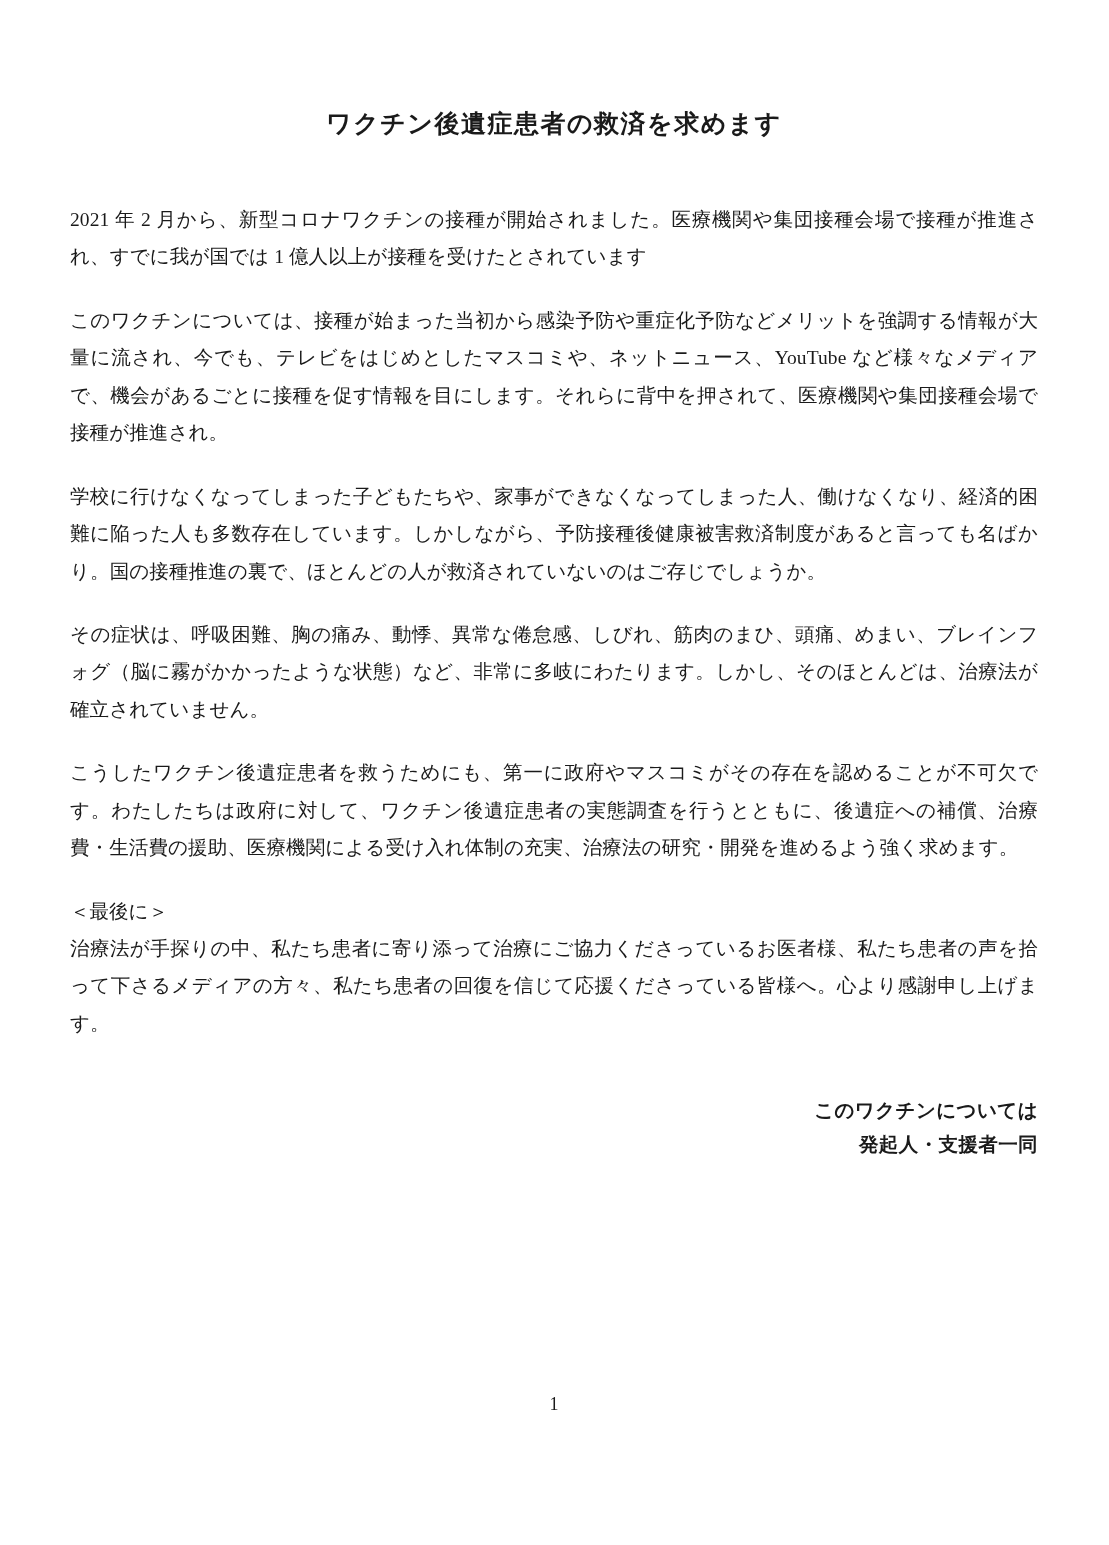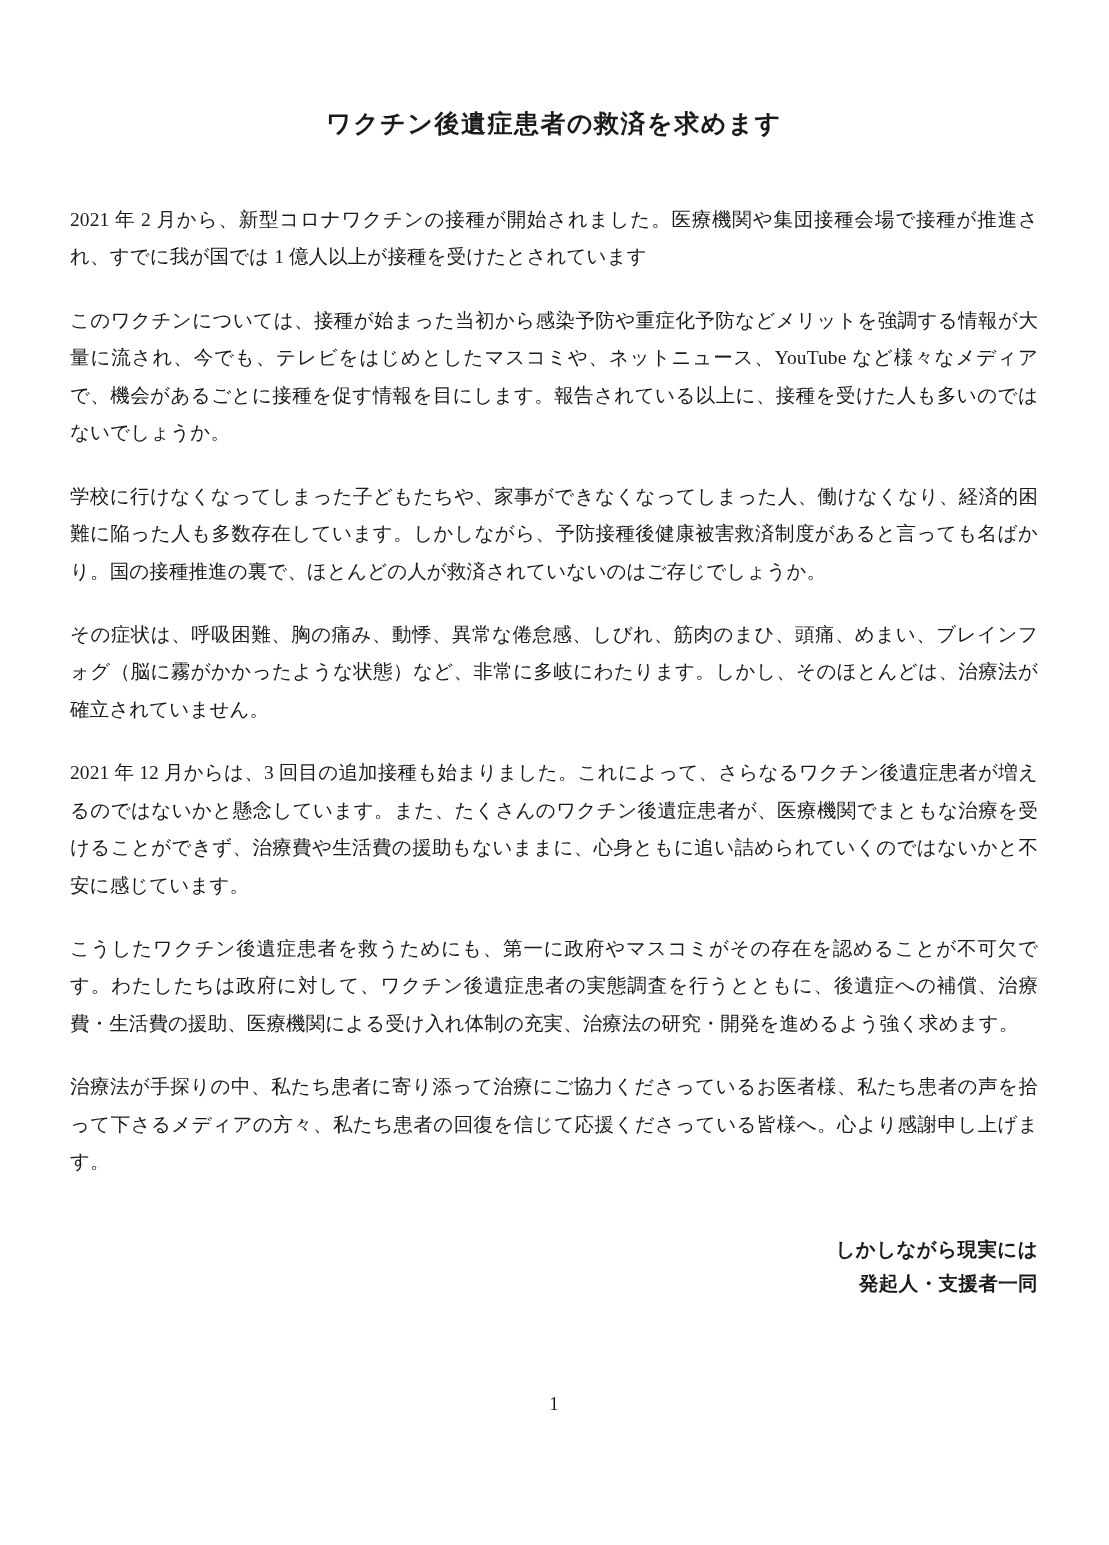--- a/index.html
+++ b/index.html
@@ -75,31 +75,31 @@
 </style>
 </head>
 <body>
 
 <div class="page">
 
   <h1 class="doc-title">ワクチン後遺症患者の救済を求めます</h1>
 
   <div class="body-block">
     <p class="para">2021 年 2 月から、新型コロナワクチンの接種が開始されました。医療機関や集団接種会場で接種が推進され、すでに我が国では 1 億人以上が接種を受けたとされています</p>
-    <p class="para">このワクチンについては、接種が始まった当初から感染予防や重症化予防などメリットを強調する情報が大量に流され、今でも、テレビをはじめとしたマスコミや、ネットニュース、YouTube など様々なメディアで、機会があるごとに接種を促す情報を目にします。報告されている以上に、接種を受けた人も多いのではないでしょうか。</p>
+    <p class="para">このワクチンについては、接種が始まった当初から感染予防や重症化予防などメリットを強調する情報が大量に流され、今でも、テレビをはじめとしたマスコミや、ネットニュース、YouTube など様々なメディアで、機会があるごとに接種を促す情報を目にします。それらに背中を押されて、医療機関や集団接種会場で接種が推進され。</p>
     <p class="para">学校に行けなくなってしまった子どもたちや、家事ができなくなってしまった人、働けなくなり、経済的困難に陥った人も多数存在しています。しかしながら、予防接種後健康被害救済制度があると言っても名ばかり。国の接種推進の裏で、ほとんどの人が救済されていないのはご存じでしょうか。</p>
     <p class="para">その症状は、呼吸困難、胸の痛み、動悸、異常な倦怠感、しびれ、筋肉のまひ、頭痛、めまい、ブレインフォグ（脳に霧がかかったような状態）など、非常に多岐にわたります。しかし、そのほとんどは、治療法が確立されていません。</p>
-    <p class="para">2021 年 12 月からは、3 回目の追加接種も始まりました。これによって、さらなるワクチン後遺症患者が増えるのではないかと懸念しています。また、たくさんのワクチン後遺症患者が、医療機関でまともな治療を受けることができず、治療費や生活費の援助もないままに、心身ともに追い詰められていくのではないかと不安に感じています。</p>
     <p class="para">こうしたワクチン後遺症患者を救うためにも、第一に政府やマスコミがその存在を認めることが不可欠です。わたしたちは政府に対して、ワクチン後遺症患者の実態調査を行うとともに、後遺症への補償、治療費・生活費の援助、医療機関による受け入れ体制の充実、治療法の研究・開発を進めるよう強く求めます。</p>
 
     <div class="closing-block">
+      <p class="closing-head">＜最後に＞</p>
       <p class="para">治療法が手探りの中、私たち患者に寄り添って治療にご協力くださっているお医者様、私たち患者の声を拾って下さるメディアの方々、私たち患者の回復を信じて応援くださっている皆様へ。心より感謝申し上げます。</p>
     </div>
 
     <div class="signature">
-      <div>しかしながら現実には</div>
+      <div>このワクチンについては</div>
       <div>発起人・支援者一同</div>
     </div>
   </div>
 
   <div class="page-number">1</div>
 
 </div>
 
 </body></html>

